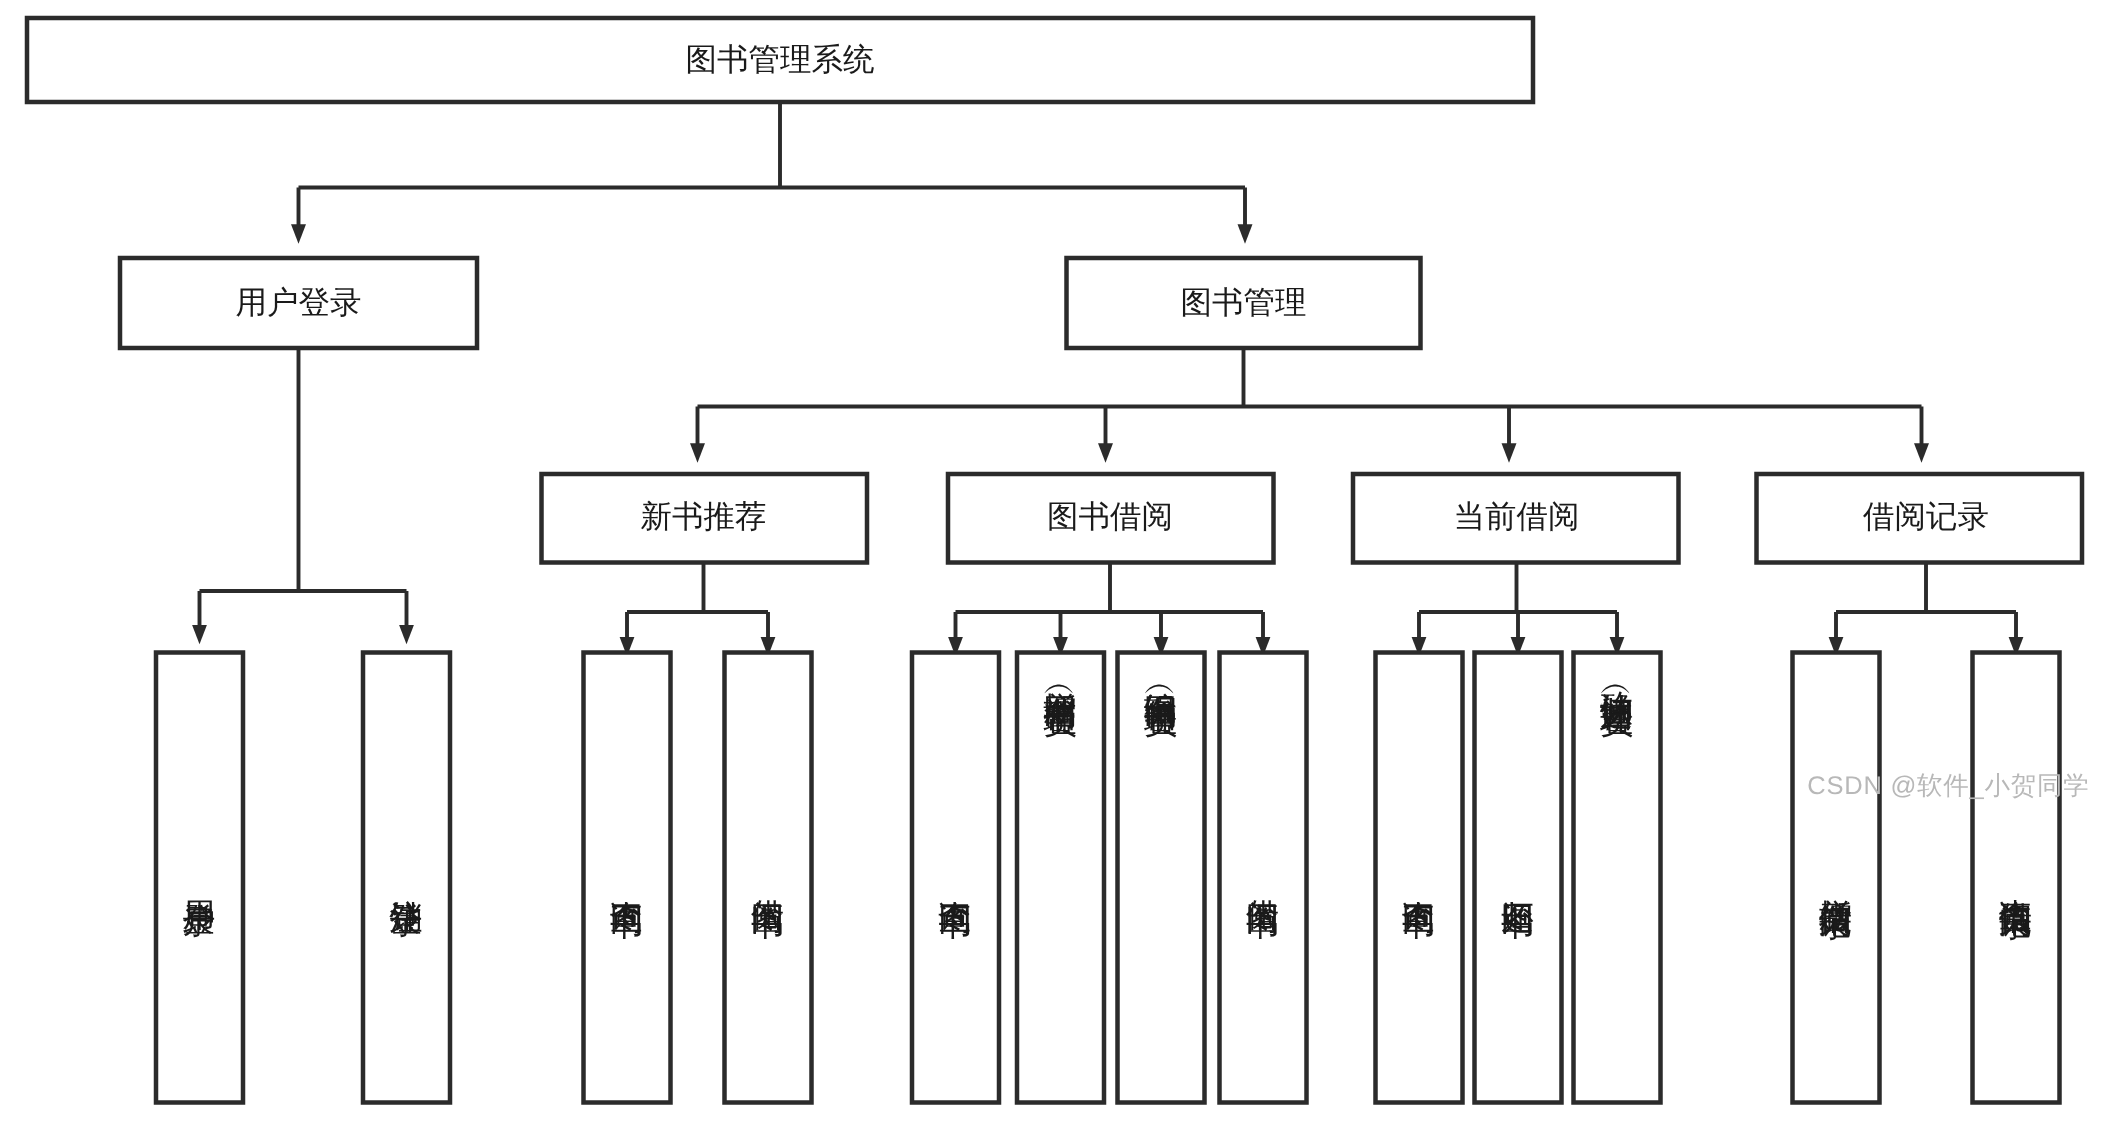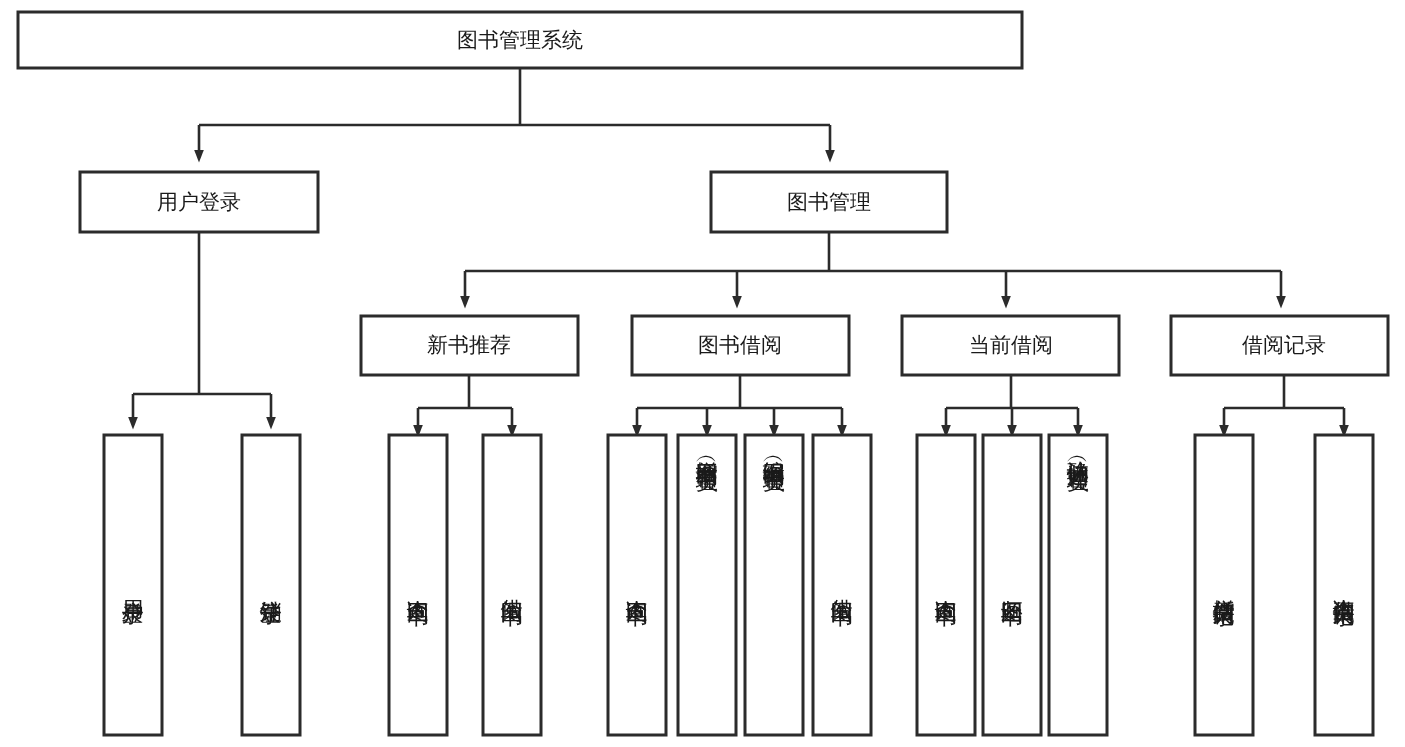--- a/index.html
+++ b/index.html
@@ -237,14 +237,15 @@
   <div class="leaf-label-wrap" style="left:1049px; top:435px; width:58px; height:300px; align-items:flex-start; padding-top:8px; box-sizing:border-box;">
     <span class="leaf-label">确认归还（管理员）</span>
   </div>
   <div class="leaf-label-wrap" style="left:1195px; top:435px; width:58px; height:300px;">
     <span class="leaf-label">新增借阅记录</span>
   </div>
   <div class="leaf-label-wrap" style="left:1315px; top:435px; width:58px; height:300px;">
     <span class="leaf-label">查询借阅记录</span>
   </div>
 
+  <div class="watermark">CSDN @软件_小贺同学</div>
 
 </div>
 
 </body></html>

